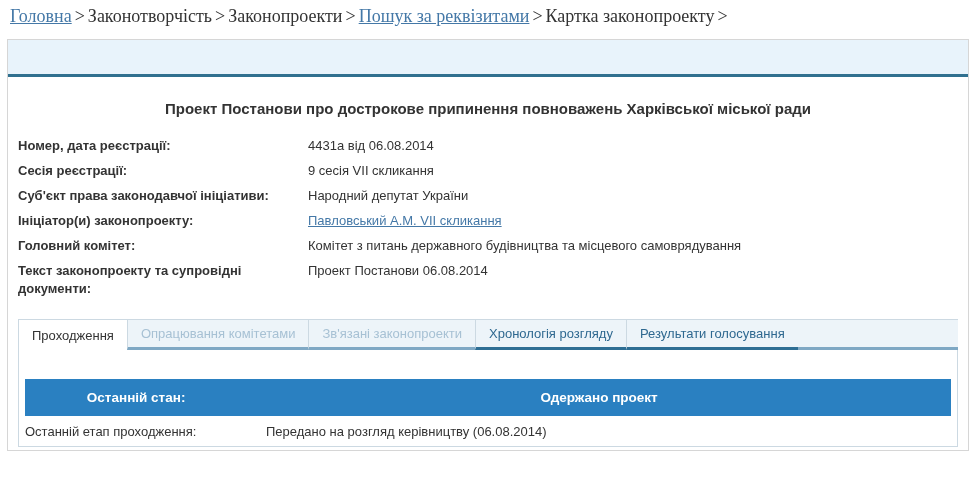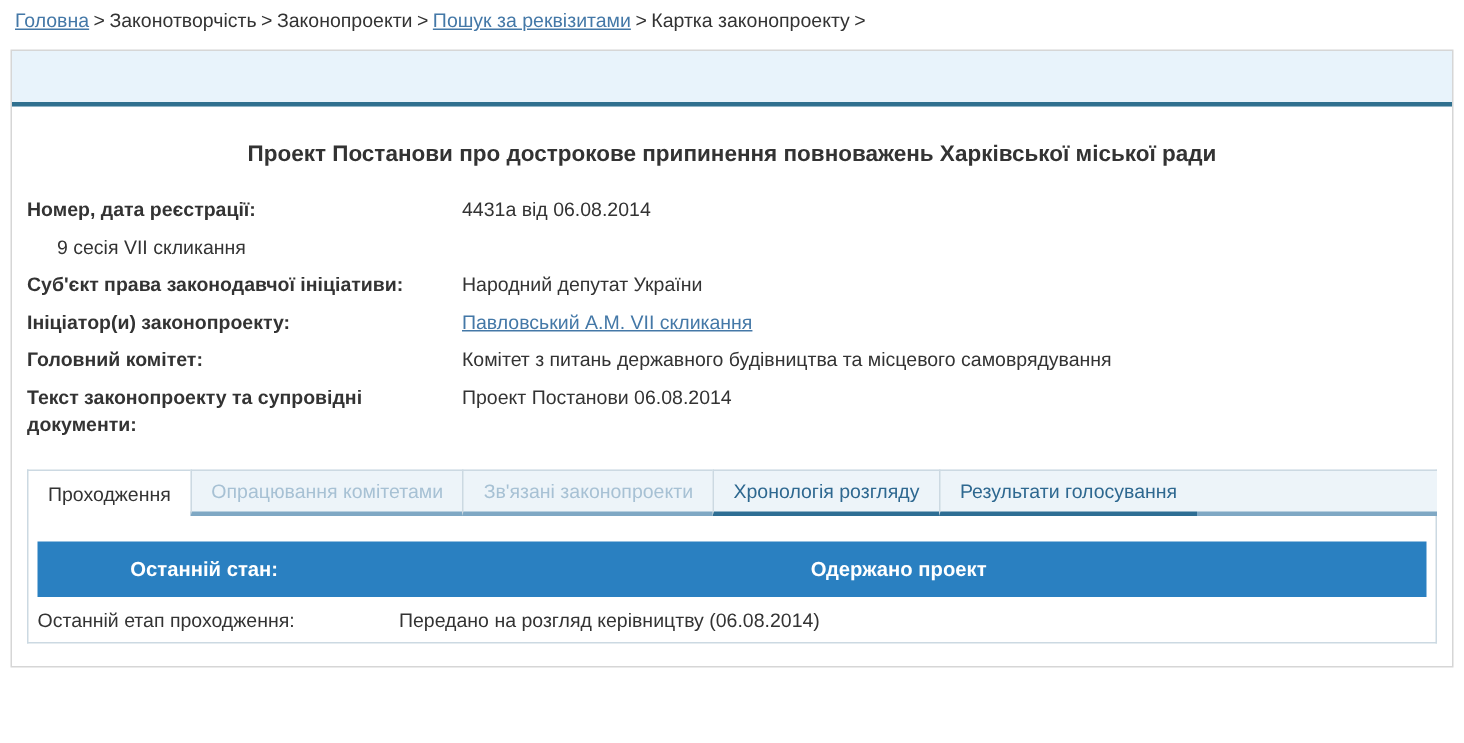--- a/index.html
+++ b/index.html
@@ -20,22 +20,23 @@
   html,body{margin:0;padding:0;}
   body{
     width:976px;height:495px;
     background:#ffffff;
     font-family:"Liberation Sans","DejaVu Sans",sans-serif;
     font-size:13px;color:var(--c-text);
   }
   
   .breadcrumb{
     padding:6px 8px 5px 10px;
-    font-size:13px;
+    font-size:18px;
     white-space:nowrap;
+    font-family:Liberation Serif, serif;
   }
   .bc-link{color:var(--c-link);text-decoration:underline;cursor:pointer;}
   .bc-plain{color:var(--c-text);}
   .bc-sep{color:var(--c-text);padding:0 3px;}
   
   .content-box{
     margin:7px 7px 0 7px;
     border:1px solid var(--c-box-border);
     background:#ffffff;
     height:412px;
@@ -75,21 +76,21 @@
   .tabs-container{
     margin-top:22px;
     border:1px solid var(--c-tab-border);
     border-top:none;
     background:#ffffff;
   }
   .tab-strip{
     display:flex;
     align-items:stretch;
     height:31px;
-    margin:-1px -1px 0 -1px;
+    margin:-1px -1px 12px -1px;
   }
   .tab-item{
     display:flex;align-items:center;justify-content:center;
     padding:0 13px;
     font-size:13px;
     white-space:nowrap;
     border-top:1px solid var(--c-tab-border);
     border-left:1px solid var(--c-tab-border);
     background:var(--c-tab-bg);
   }
@@ -148,20 +149,21 @@
     <div class="page-title">Проект Постанови про дострокове припинення повноважень Харківської міської ради</div>
 
     <div class="fields-list">
         <div class="field-row">
           <div class="field-label">Номер, дата реєстрації:</div>
           <div class="field-value">
             <div class="field-value-line">4431а від 06.08.2014</div>
           </div>
         </div>
         <div class="field-row">
+          <div class="field-label">Сесія реєстрації:</div>
           <div class="field-value">
             <div class="field-value-line">9 сесія VII скликання</div>
           </div>
         </div>
         <div class="field-row">
           <div class="field-label">Суб'єкт права законодавчої ініціативи:</div>
           <div class="field-value">
             <div class="field-value-line">Народний депутат України</div>
           </div>
         </div>

